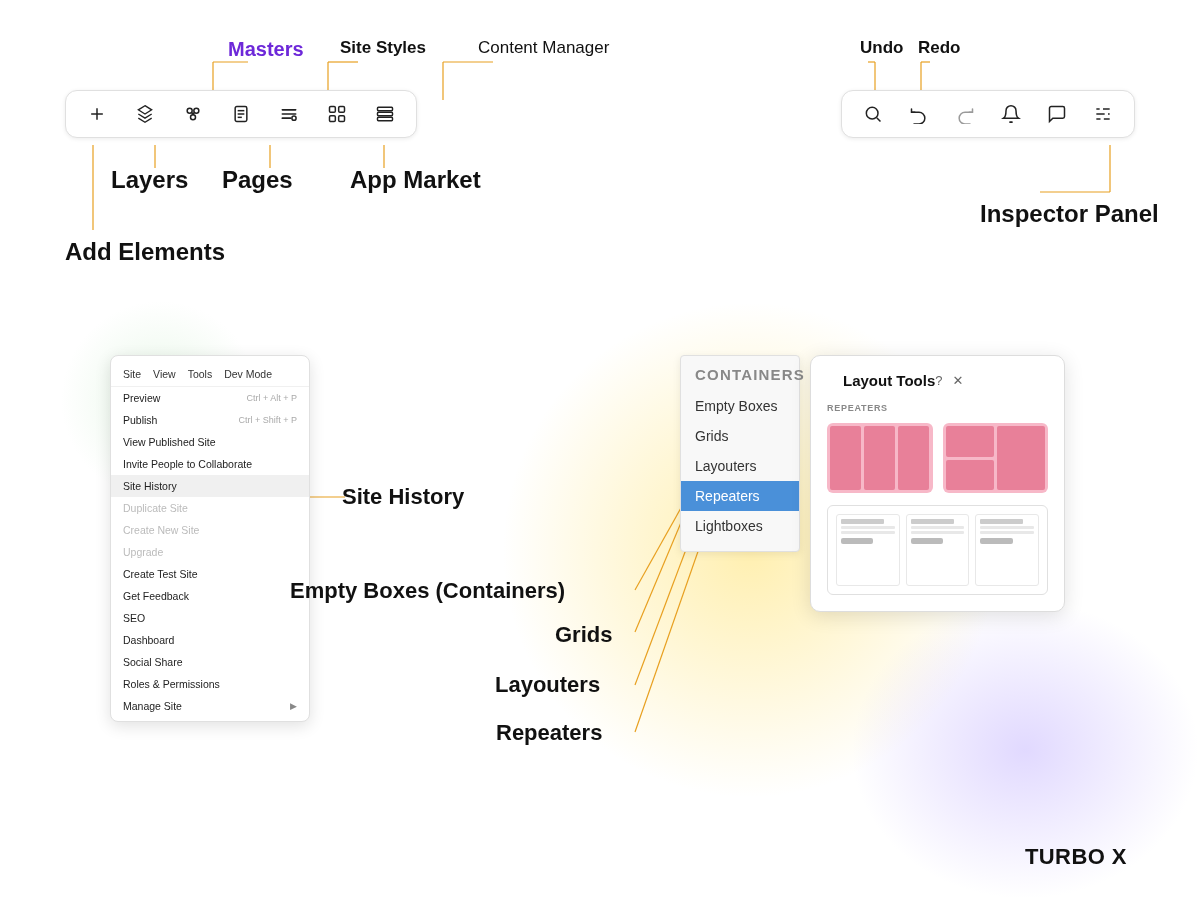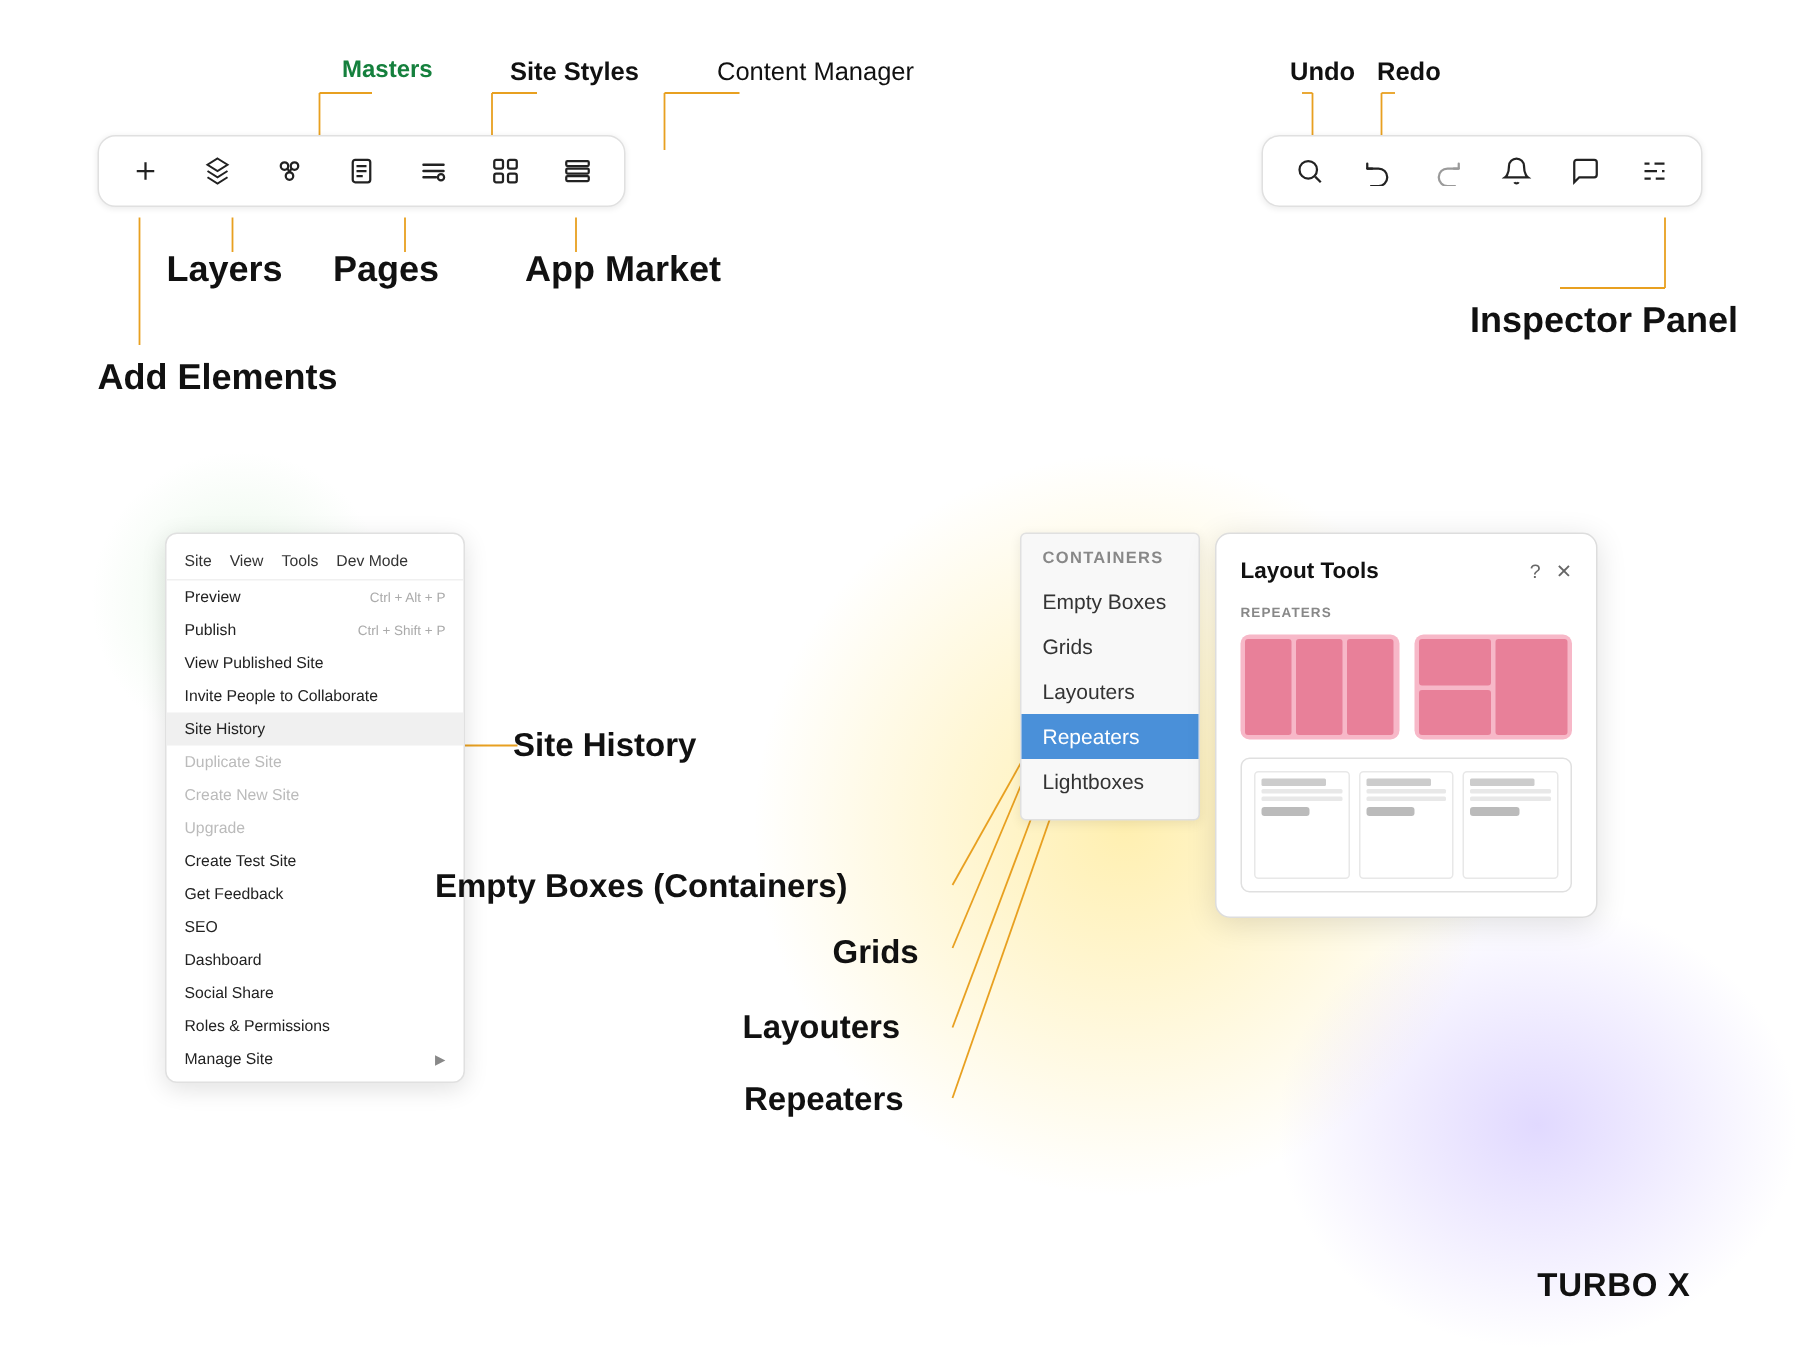--- a/index.html
+++ b/index.html
@@ -152,21 +152,21 @@
       left: 680px;
       background: #f8f8f8;
       border: 1px solid #e0e0e0;
       border-radius: 4px;
       width: 120px;
       box-shadow: 0 2px 8px rgba(0,0,0,0.08);
       padding: 10px 0;
     }
 
     .containers-label {
-      font-size: 11px;
+      font-size: 15px;
       color: #888;
       letter-spacing: 0.08em;
       text-transform: uppercase;
       padding: 0 14px 8px 14px;
       font-weight: 600;
     }
 
     .containers-item {
       padding: 7px 14px;
       font-size: 14px;
@@ -191,22 +191,22 @@
       border: 1px solid #ddd;
       border-radius: 10px;
       width: 255px;
       box-shadow: 0 4px 20px rgba(0,0,0,0.12);
       padding: 16px;
     }
 
     .layout-tools-header {
       display: flex;
       align-items: center;
-      justify-content: space-between;
       margin-bottom: 14px;
+      margin-left: 16px;
     }
 
     .layout-tools-title {
       font-size: 15px;
       font-weight: 600;
       color: #111;
     }
 
     .layout-tools-actions {
       display: flex;
@@ -324,23 +324,23 @@
       font-weight: 900;
       color: #111;
       letter-spacing: 0.02em;
     }
 
     
     .ann-label-masters {
       position: absolute;
       top: 38px;
       left: 228px;
-      font-size: 16px;
-      font-weight: 700;
-      color: #15803d;
+      font-size: 20px;
+      font-weight: 700;
+      color: #6d28d9;
     }
     .ann-label-sitestyles {
       position: absolute;
       top: 38px;
       left: 340px;
       font-size: 17px;
       font-weight: 700;
       color: #111;
     }
     .ann-label-contentmgr {

